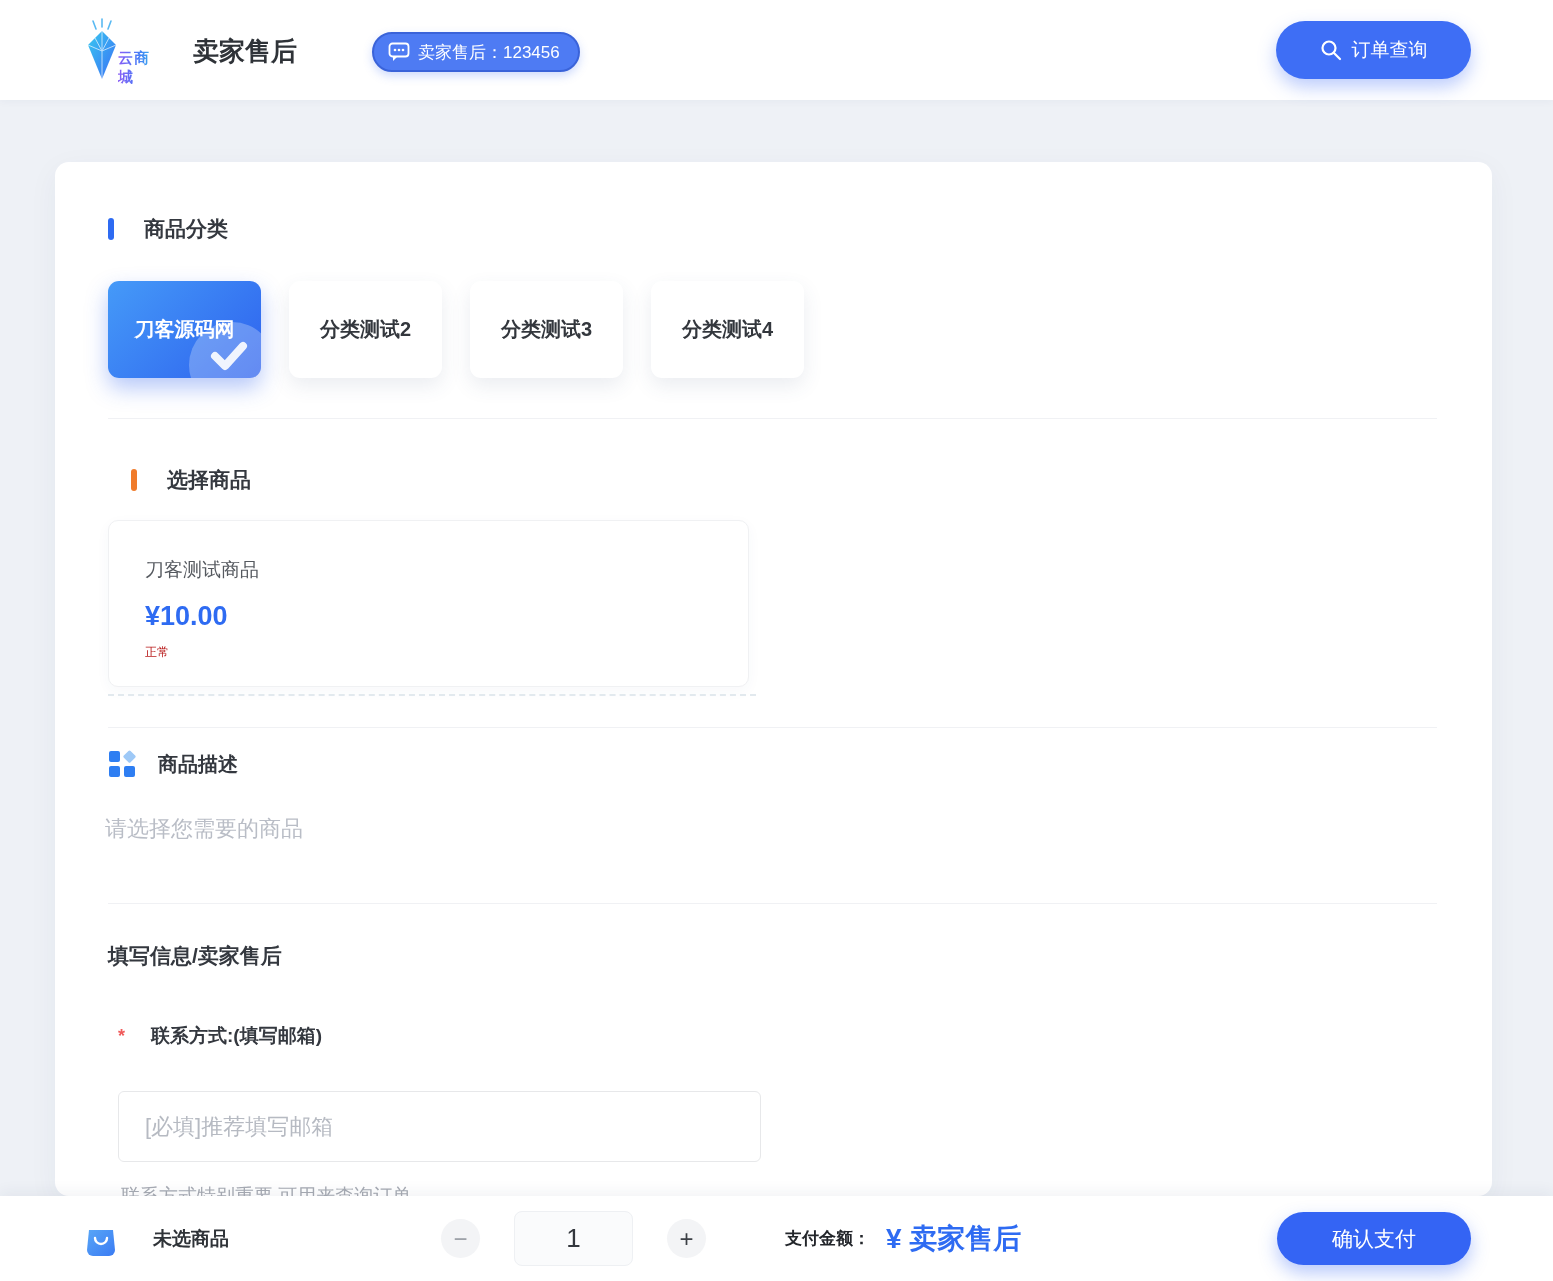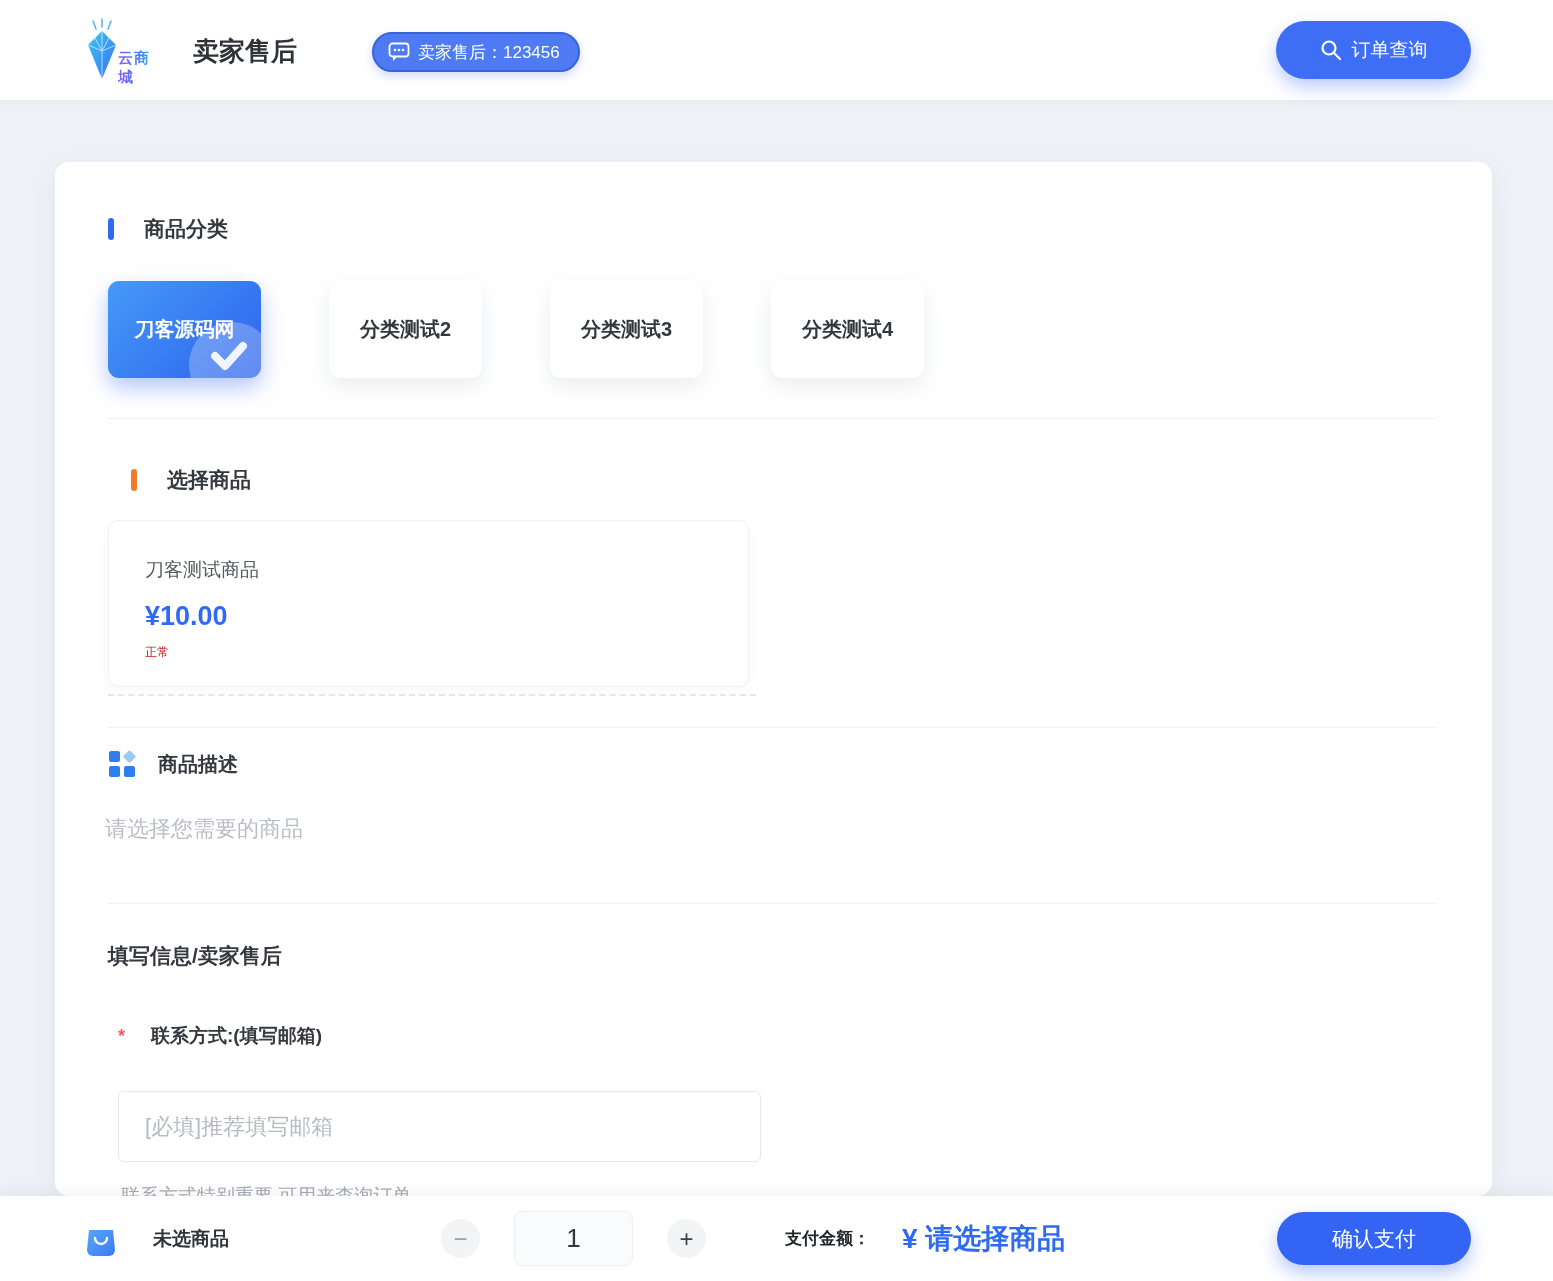--- a/index.html
+++ b/index.html
@@ -43,21 +43,21 @@
     overflow:hidden; z-index:1;
   }
   .section-title-row { position:absolute; left:53px; display:flex; align-items:center; gap:30px; }
   .bar { width:6px; height:22px; border-radius:3px; }
   .bar-blue { background:#2e6bf2; }
   .bar-orange { background:#f07b2a; }
   .section-title { font-size:21px; font-weight:700; color:#34383f; }
   .divider { position:absolute; left:53px; width:1329px; height:1px; background:#f0f1f4; }
 
   
-  .cat-row { position:absolute; left:53px; top:119px; display:flex; gap:68px; }
+  .cat-row { position:absolute; left:53px; top:119px; display:flex; gap:28px; }
   .cat-item {
     min-width:153px; height:97px; padding:0 26px; border-radius:11px; background:#fff;
     display:flex; align-items:center; justify-content:center;
     font-size:20px; font-weight:700; color:#33373d;
     box-shadow:0 8px 20px rgba(60,80,120,.10); cursor:pointer; position:relative;
   }
   .cat-item.selected {
     background:linear-gradient(135deg,#459af8 0%,#2e62ee 100%);
     color:#fff; box-shadow:0 10px 22px rgba(46,98,238,.35); overflow:hidden;
   }
@@ -111,21 +111,21 @@
     font-family:"Liberation Sans","DejaVu Sans",sans-serif;
   }
   .minus-btn { left:441px; color:#9a9ea6; }
   .plus-btn  { left:667px; color:#3c4046; }
   .qty-input {
     position:absolute; left:514px; top:15px; width:119px; height:55px;
     background:#fafbfc; border:1px solid #eef0f3; border-radius:8px;
     text-align:center; font-size:26px; color:#33373d; outline:none;
     font-family:"Liberation Sans","DejaVu Sans",sans-serif;
   }
-  .pay-group { position:absolute; left:785px; top:0; height:85px; display:flex; align-items:center; gap:32px; }
+  .pay-group { position:absolute; left:785px; top:0; height:85px; display:flex; align-items:center; gap:16px; }
   .pay-label { font-size:17px; font-weight:700; color:#23262b; }
   .pay-value { font-size:28px; font-weight:700; color:#2e6bf2; }
   .confirm-btn {
     position:absolute; right:82px; top:16px; width:194px; height:53px; border:none; border-radius:27px;
     background:#3464f4; color:#fff; font-size:21px; font-weight:500; cursor:pointer;
     box-shadow:0 8px 18px rgba(52,100,244,.35);
     font-family:"Liberation Sans","DejaVu Sans",sans-serif;
   }
 </style>
 </head>
@@ -261,17 +261,17 @@
     </svg>
     <span class="cart-status">未选商品</span>
   </div>
 
   <button class="stepper-btn minus-btn">−</button>
   <input class="qty-input" type="text" value="1" style="">
   <button class="stepper-btn plus-btn">+</button>
 
   <div class="pay-group">
     <span class="pay-label">支付金额：</span>
-    <span class="pay-value">¥ 请选择商品</span>
+    <span class="pay-value">¥ 卖家售后</span>
   </div>
 
   <button class="confirm-btn">确认支付</button>
 </div>
 
 </body></html>

